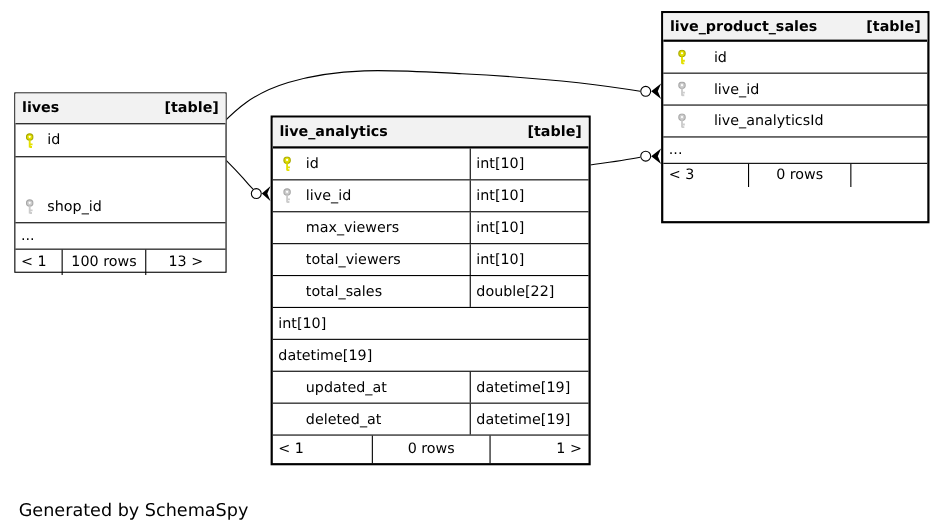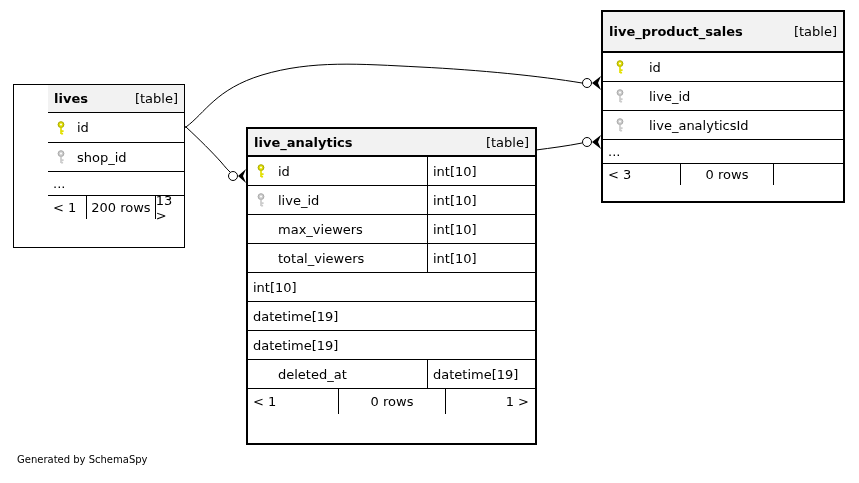--- a/index.html
+++ b/index.html
@@ -35,21 +35,21 @@
     display: flex;
     justify-content: space-between;
     align-items: center;
     padding: 0 6px;
     border-bottom: 1px solid var(--border, #000);
     box-sizing: border-box;
     flex: 0 0 auto;
   }
   .thick .hdr { border-bottom-width: 2px; }
   .tname { font-weight: bold; }
-  .badge { font-weight: normal; }
+  .badge { font-weight: bold; }
 
   .row {
     position: relative;
     border-bottom: 1px solid var(--border, #000);
     box-sizing: border-box;
     display: flex;
     align-items: center;
     flex: 0 0 auto;
   }
   .key-icon {
@@ -90,55 +90,55 @@
     display: flex; align-items: center;
   }
   .fcell + .fcell { border-left: 1px solid var(--border, #000); }
   .fcell.fleft { justify-content: flex-start; padding-left: 5px; }
   .fcell.fcenter { justify-content: center; }
   .fcell.fcenter2 { justify-content: center; }
   .fcell.fright { justify-content: flex-end; padding-right: 6px; flex: 1 1 auto; }
   .fcell.fblank { flex: 1 1 auto; }
 
   
-  .lives { left: 13px; top: 84px; width: 172px; height: 164px; padding-left: 34px; }
+  .lives { left: 13px; top: 84px; width: 193px; height: 164px; }
   .lives .hdr { height: 28px; }
   .lives .row { height: 30px; }
-  .lives .row.r2, .lives .row.r3 { height: 29px; }
+  .lives .row.r2, .lives .row.r3 { height: 29px; margin-top: 31px; }
   .lives .ellipsis-row { height: 24px; }
   .lives .ftr { height: 23px; }
   .lives .fcell.c1 { width: 42px; }
   .lives .fcell.c2 { width: 76px; }
   .lives .fcell.c3 { flex: 1 1 auto; }
 
-  .la { left: 246px; top: 105px; width: 291px; height: 318px; margin-top: 22px; }
+  .la { left: 246px; top: 105px; width: 291px; height: 318px; }
   .la .hdr { height: 28px; }
   .la .row { height: 29px; }
   .la .ftr { height: 25px; }
   .la .fcell.c1 { width: 90px; }
   .la .fcell.c2 { width: 107px; }
 
   .lps { left: 601px; top: 10px; width: 244px; height: 193px; }
-  .lps .hdr { height: 41px; }
+  .lps .hdr { height: 26px; }
   .lps .row { height: 29px; }
   .lps .ellipsis-row { height: 24px; }
   .lps .ftr { height: 21px; }
   .lps .fcell.c1 { width: 77px; }
   .lps .fcell.c2 { width: 93px; }
 
   .pk-head { fill: var(--pk-key-fill, #e3e000); stroke: var(--pk-key-stroke, #a8a800); }
   .pk-stem { stroke: var(--pk-key-fill, #e3e000); }
   .fk-head { fill: var(--fk-key-fill, #cccccc); stroke: var(--fk-key-stroke, #a8a8a8); }
   .fk-stem { stroke: var(--fk-key-fill, #cccccc); }
   .key-hole { fill: #ffffff; stroke: none; }
 
   #generator-note {
     position: absolute;
     left: 17px; top: 454px;
-    font-size: 10px;
+    font-size: 16px;
   }
 </style>
 </head>
 <body>
 
 <svg id="edge-layer" width="859" height="483" viewBox="0 0 859 483">
   <g>
     <path class="edge-path" d="M180,127 L186,127 C205,113 216,89 262,75 C312,60 360,64 420,67 C480,70 540,76 582,83"></path>
     <path class="crowfoot" d="M601,76 L592,83 L601,90 L598,83 Z"></path>
     <circle class="odot" cx="587" cy="83" r="4.5"></circle>
@@ -178,21 +178,21 @@
         <path class="fk-stem" d="M5 6.4 V13 M5 10.2 H7.6 M5 12.6 H7.1" fill="none" stroke-width="1.7"></path>
       </svg>
     </span>
     <span class="cname">shop_id</span>
   </div>
   <div class="row ellipsis-row">
     <span class="cname">...</span>
   </div>
   <div class="ftr">
     <span class="fcell fleft c1">&lt; 1</span>
-    <span class="fcell fcenter c2">200 rows</span>
+    <span class="fcell fcenter c2">100 rows</span>
     <span class="fcell fcenter2 c3">13 &gt;</span>
   </div>
 </div>
 
 <div class="table-node la thick">
   <div class="hdr">
     <span class="tname">live_analytics</span>
     <span class="badge">[table]</span>
   </div>
 
@@ -231,30 +231,39 @@
     <span class="typecell">int[10]</span>
   </div>
 
   <div class="row">
     <span class="namecell">
       <span class="cname">total_viewers</span>
     </span>
     <span class="typecell">int[10]</span>
   </div>
 
+  <div class="row">
+    <span class="namecell">
+      <span class="cname">total_sales</span>
+    </span>
+    <span class="typecell">double[22]</span>
+  </div>
 
   <div class="row">
     <span class="typecell">int[10]</span>
   </div>
 
   <div class="row">
     <span class="typecell">datetime[19]</span>
   </div>
 
   <div class="row">
+    <span class="namecell">
+      <span class="cname">updated_at</span>
+    </span>
     <span class="typecell">datetime[19]</span>
   </div>
 
   <div class="row">
     <span class="namecell">
       <span class="cname">deleted_at</span>
     </span>
     <span class="typecell">datetime[19]</span>
   </div>
 

